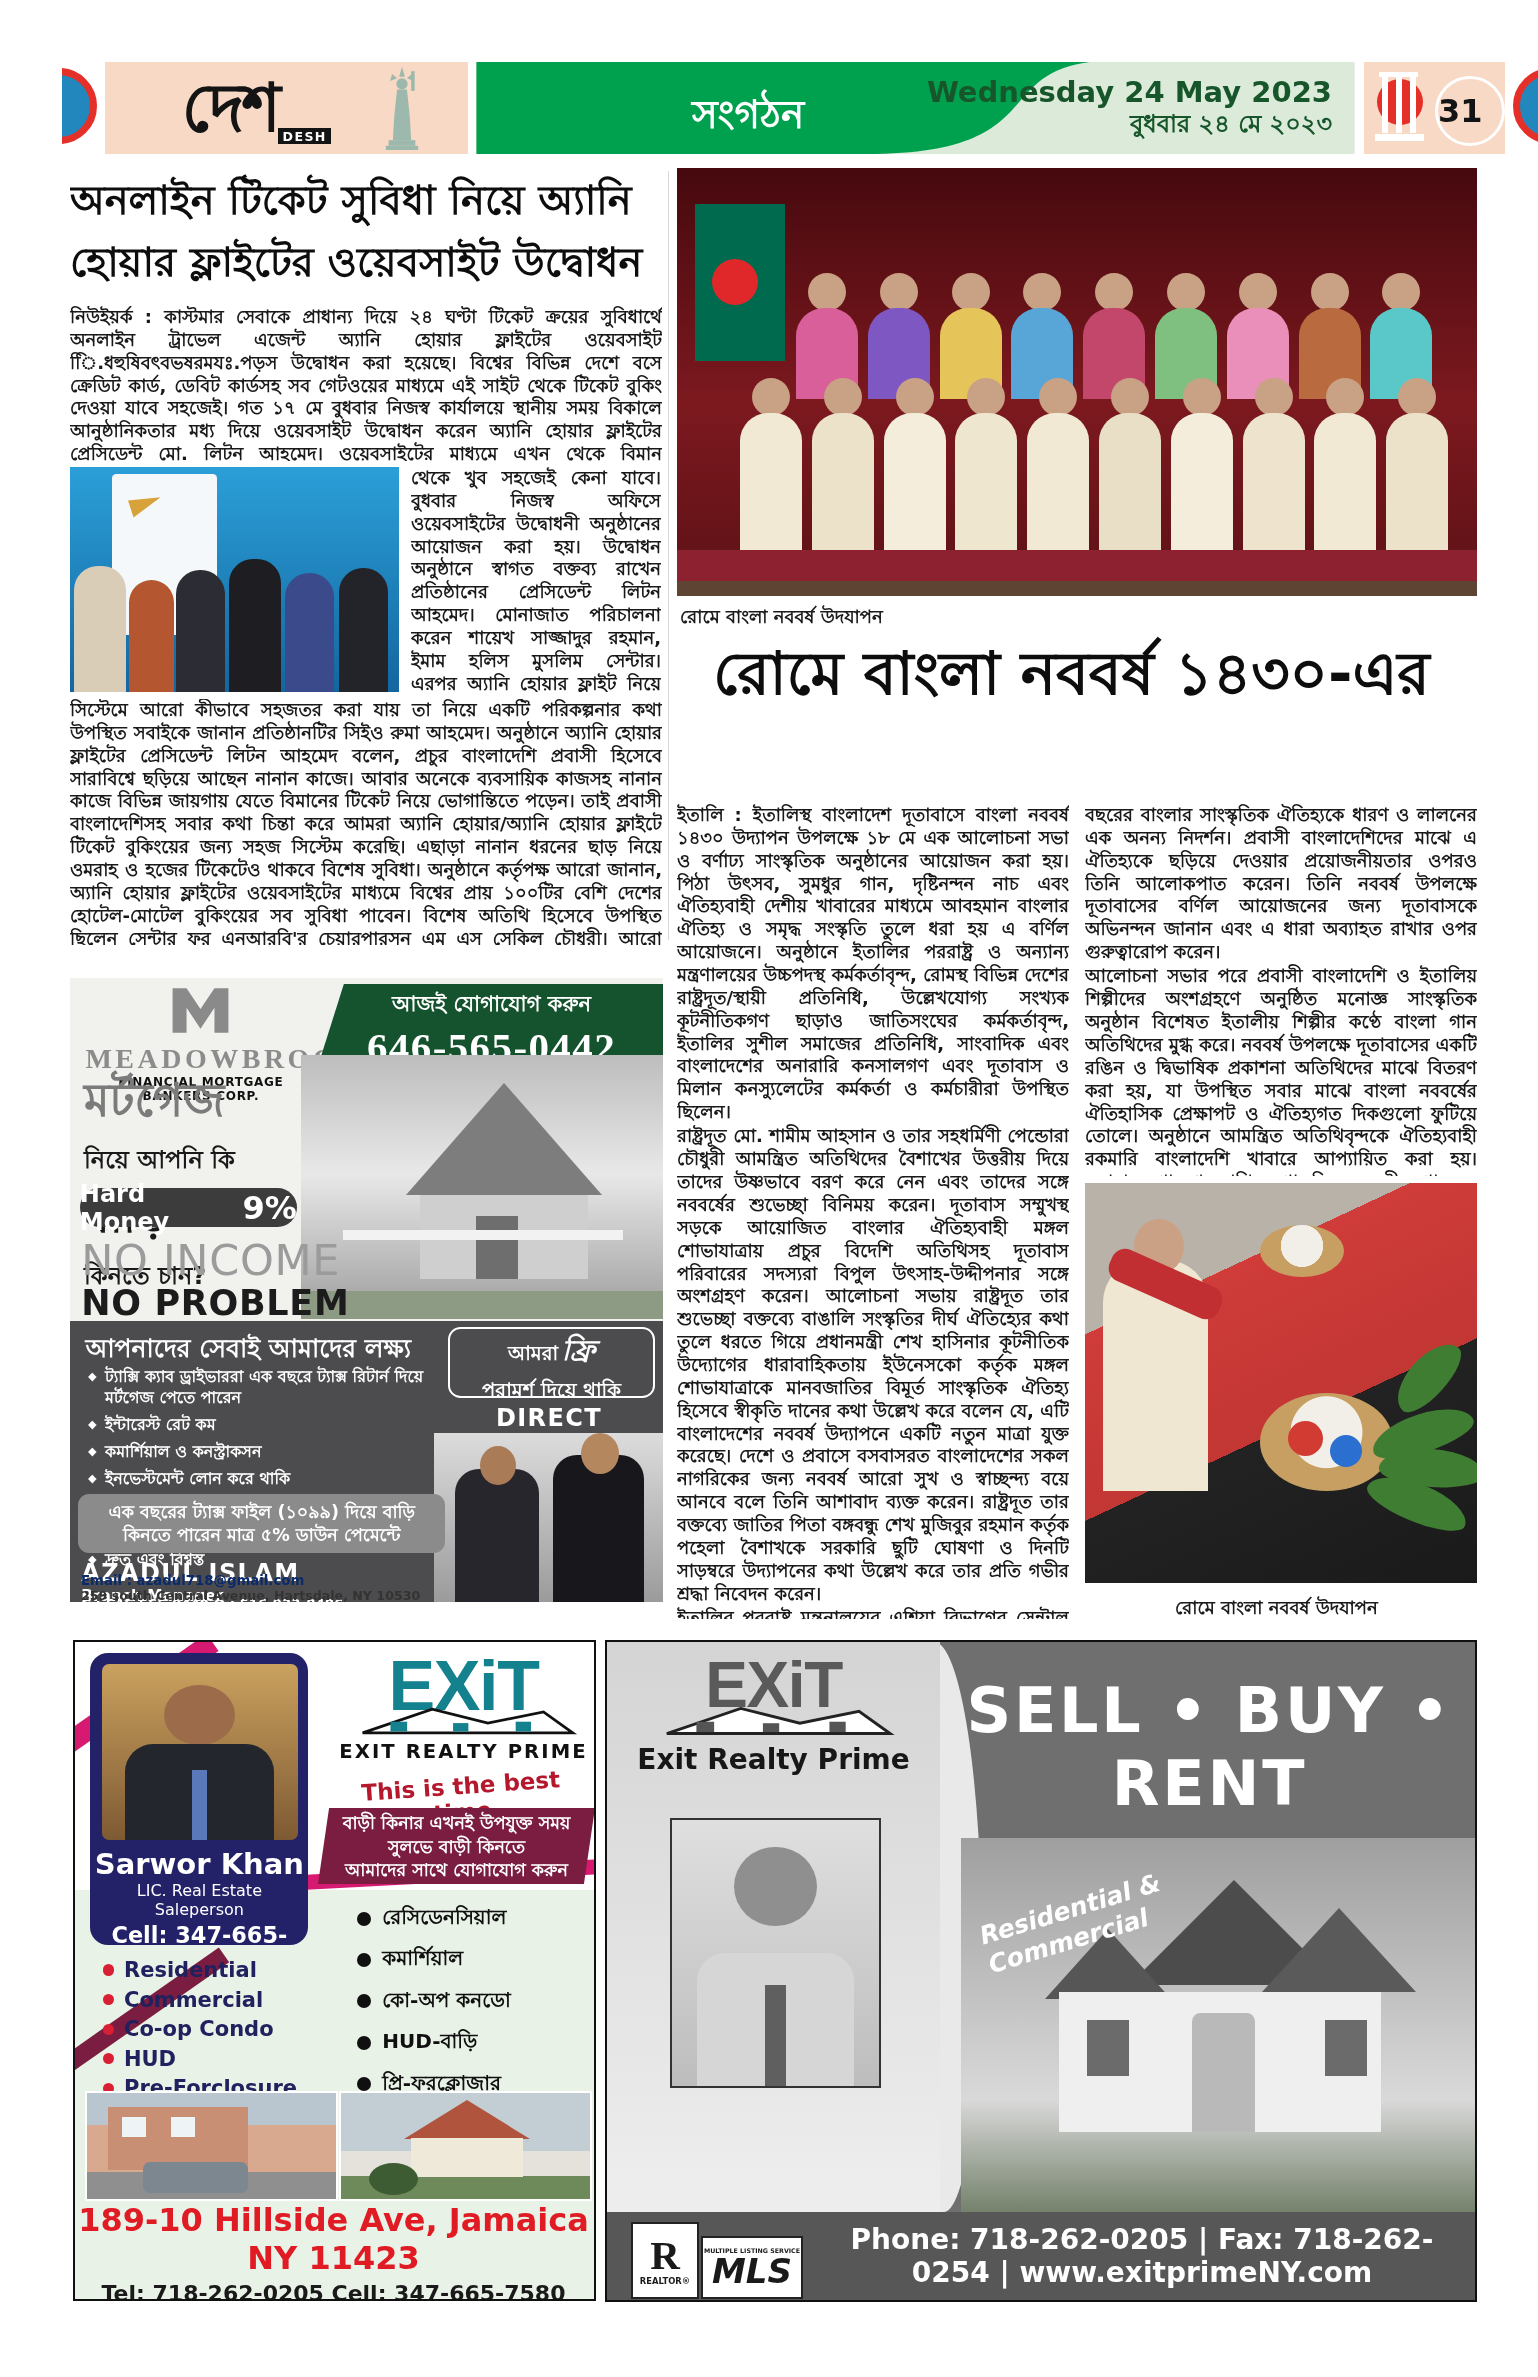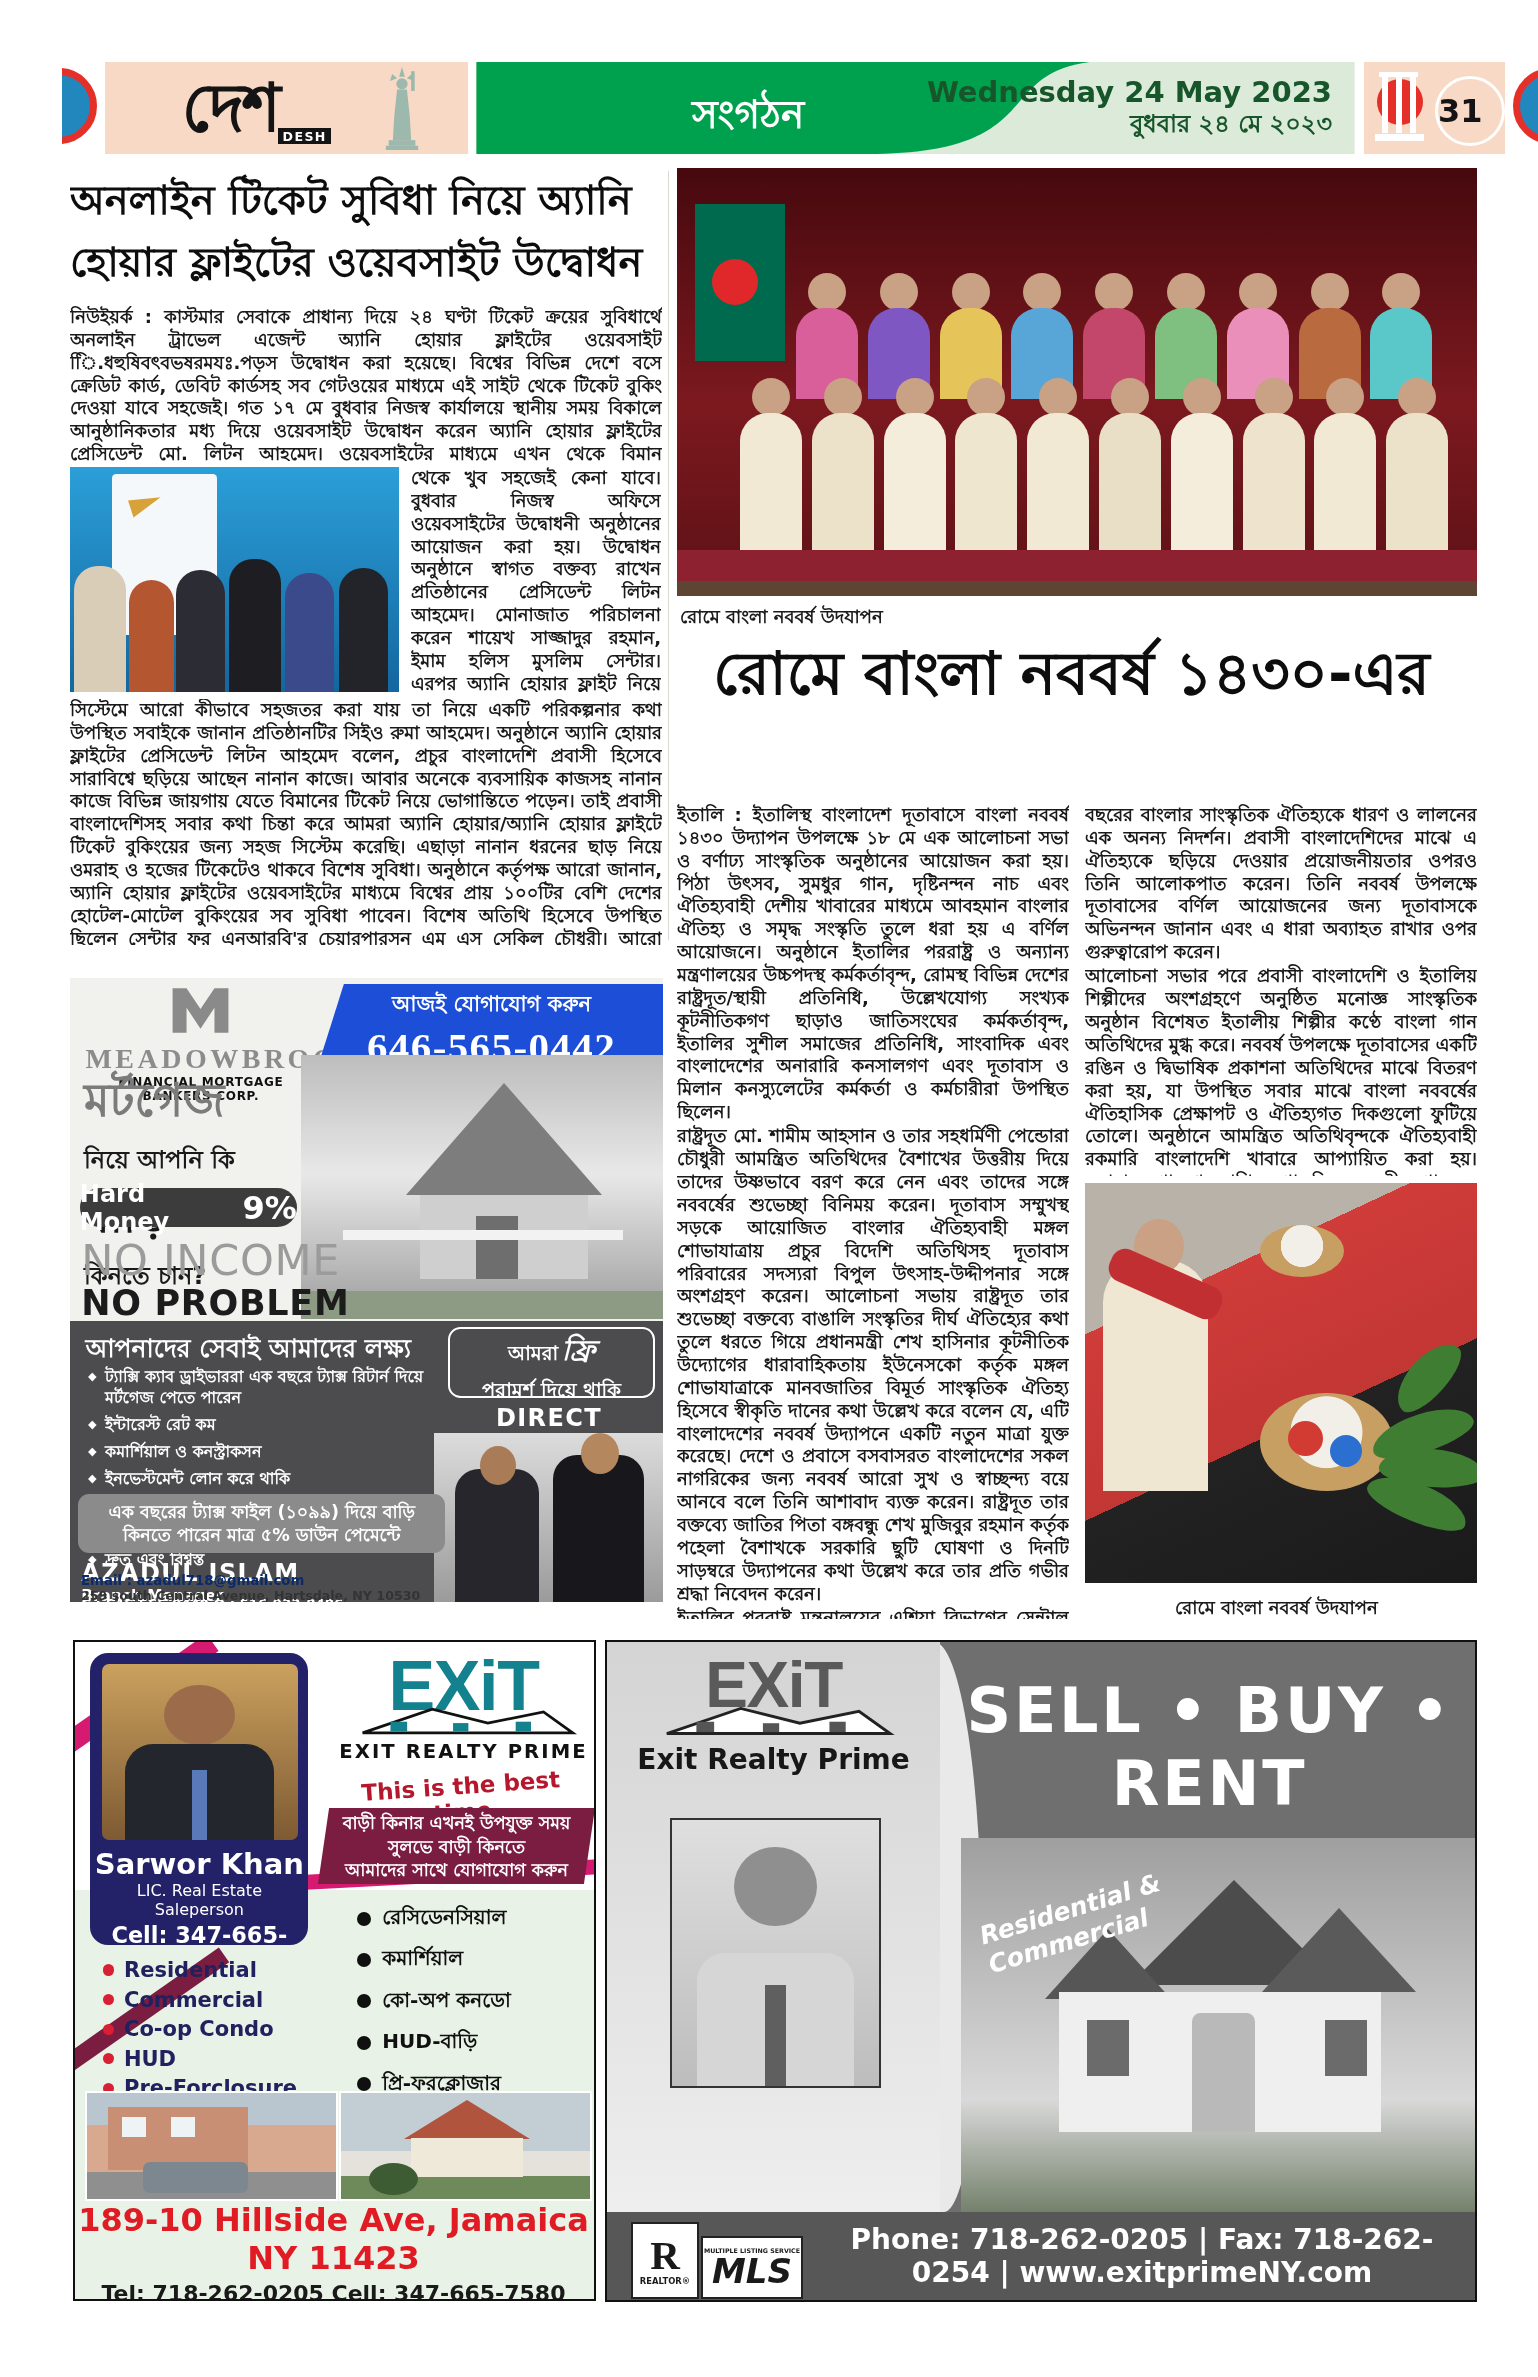--- a/index.html
+++ b/index.html
@@ -58,21 +58,21 @@
   .photo-portrait-warm{background:linear-gradient(180deg,#caa15e,#7e5a33);overflow:hidden;}
   .suit{position:absolute;bottom:0;left:12%;width:76%;height:55%;background:#23262c;border-radius:28px 28px 0 0;}
   .face{position:absolute;top:12%;left:32%;width:36%;height:34%;background:#9c6b4a;border-radius:50%;}
   .photo-bldg1{background:linear-gradient(180deg,#b9c6cf 0 30%,#d8a98f 30% 75%,#8f8f8f 75% 100%);overflow:hidden;}
   .photo-bldg2{background:linear-gradient(180deg,#c3cdd4 0 55%,#e4e2da 55% 78%,#6f8a5a 78% 100%);overflow:hidden;}
 
   
   .mb-ad{background:#f1f1ee;overflow:hidden;}
   .mb-brand{font-family:"Liberation Serif",serif;font-weight:bold;color:#8c8c8c;font-size:28px;letter-spacing:3.5px;}
   .mb-brand-sub{font-size:12px;font-weight:bold;color:#111;letter-spacing:0.7px;}
-  .mb-banner{background:#1d4ed8;clip-path:polygon(7% 0,100% 0,100% 100%,0 100%);color:#fff;text-align:center;}
+  .mb-banner{background:#14532d;clip-path:polygon(7% 0,100% 0,100% 100%,0 100%);color:#fff;text-align:center;}
   .mb-call{font-size:21px;font-weight:bold;}
   .mb-phone{font-size:41px;font-weight:900;font-family:"Liberation Serif",serif;letter-spacing:1.4px;}
   .mb-q1{font-size:46px;font-weight:900;color:#7b7b7b;}
   .mb-q2{font-size:24px;font-weight:900;color:#1a1a1a;}
   .mb-q3{font-size:46px;font-weight:900;color:#1a1a1a;}
   .mb-pill{background:#3c3c3c;border-radius:19.6px;color:#fff;display:flex;align-items:center;justify-content:center;gap:7px;}
   .mb-noincome{font-size:43px;font-weight:400;color:#9b9b9b;letter-spacing:0.7px;}
   .mb-noproblem{font-size:35px;font-weight:900;color:#1c1c1c;letter-spacing:0.7px;}
   .mb-panel{background:#4c4c4e;overflow:hidden;}
   .mb-goal{color:#fff;font-size:25px;font-weight:900;}

